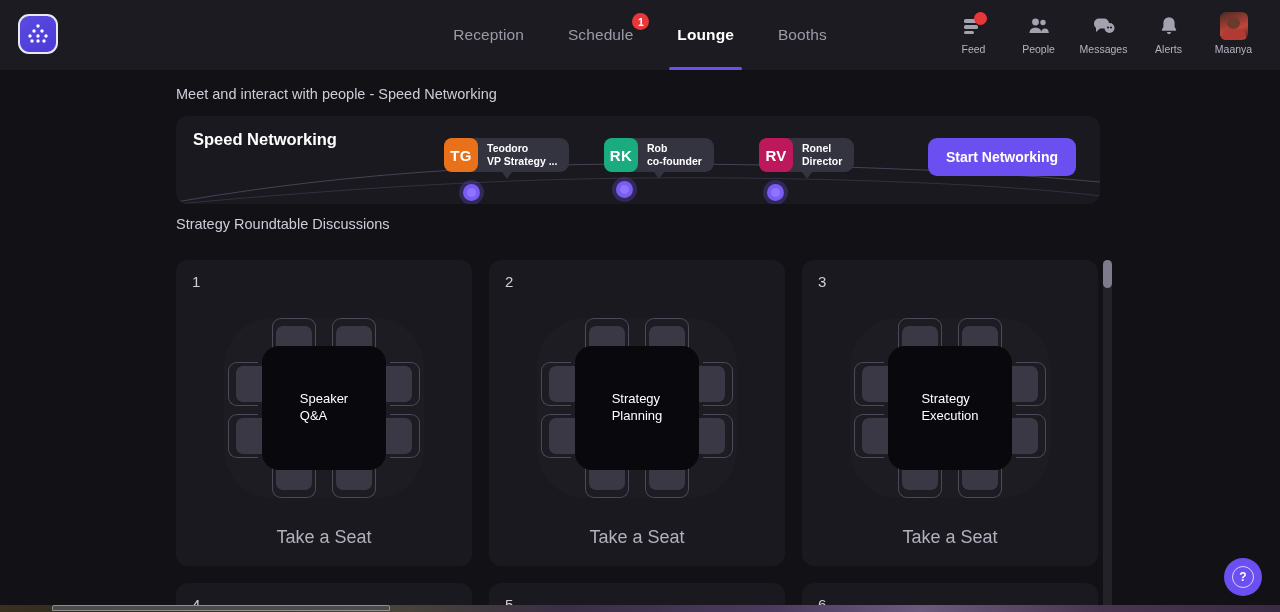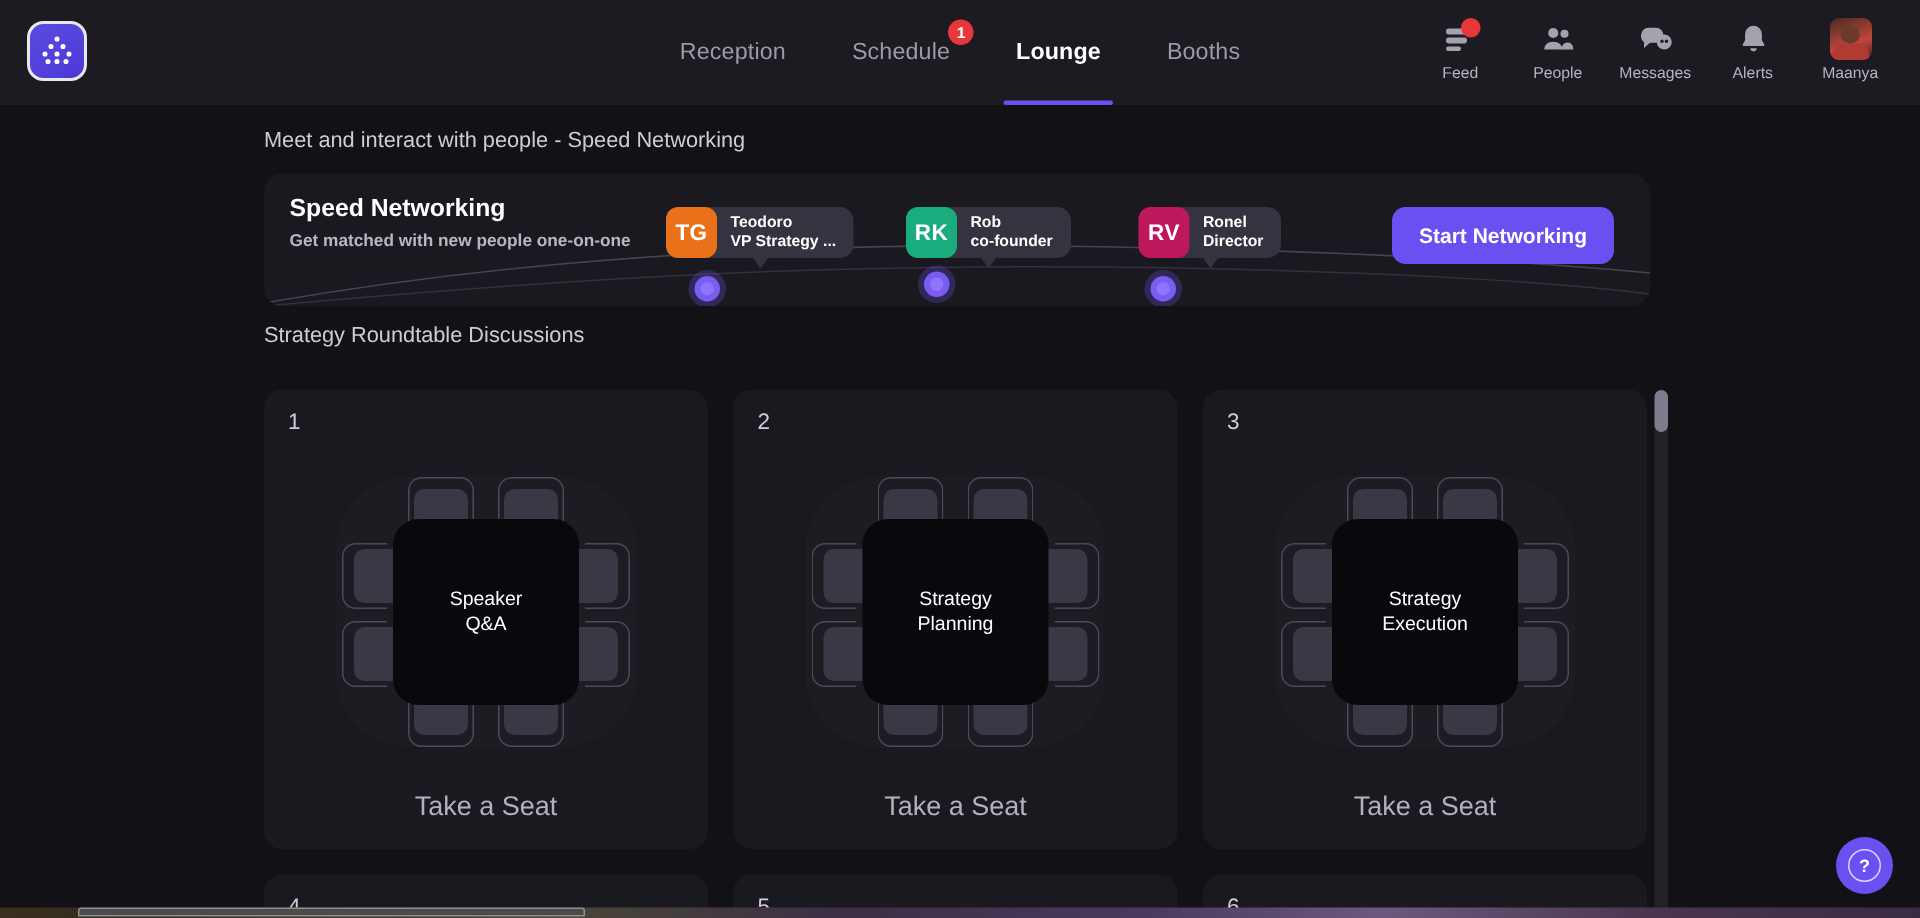--- a/index.html
+++ b/index.html
@@ -155,21 +155,21 @@
   .seat.bottom { width: 36px; height: 42px; bottom: 18px; }
   .seat-back.bottom { width: 44px; height: 30px; bottom: 10px; border-top: none; border-radius: 0 0 9px 9px; }
   .seat.left { width: 42px; height: 36px; left: 20px; }
   .seat-back.left { width: 30px; height: 44px; left: 12px; border-right: none; border-radius: 9px 0 0 9px; }
   .seat.right { width: 42px; height: 36px; right: 20px; }
   .seat-back.right { width: 30px; height: 44px; right: 12px; border-left: none; border-radius: 0 9px 9px 0; }
 
   .table-top {
     position: absolute; left: 50%; top: 50%; margin-left: -62px; margin-top: -62px;
     width: 124px; height: 124px; background: #09080c; border-radius: 17px;
-    display: flex; align-items: center; justify-content: center; text-align: center;
+    display: flex; align-items: center; justify-content: center; text-align: left;
     color: #ffffff; font-size: 13px; line-height: 1.3; padding: 6px;
   }
   .take-seat {
     position: absolute; left: 0; right: 0; bottom: 18px; text-align: center;
     color: #b3b0bd; font-size: 18px; cursor: pointer;
   }
 
   
   .scrollbar {
     position: absolute; right: 168px; top: 190px; width: 9px; height: 352px;
@@ -307,21 +307,20 @@
 
     <div class="speed-card">
 
       <svg class="curve" width="924" height="88" viewBox="0 0 924 88">
         <path d="M0 86 C 160 58, 330 46, 520 48 C 700 50, 840 58, 924 66" stroke="#4e4a60" stroke-width="1.1" fill="none" opacity=".85"></path>
         <path d="M0 88 C 200 70, 360 60, 560 62 C 740 64, 860 72, 924 80" stroke="#3e3a4e" stroke-width="1" fill="none" opacity=".7"></path>
       </svg>
 
       <div class="speed-text">
         <div class="speed-title">Speed Networking</div>
-        <div class="speed-sub">Get matched with new people one-on-one</div>
       </div>
 
       <div class="person" id="p0" style="left:268px;">
         <div class="ava" id="p0a" style="background: rgb(232, 113, 26);">TG</div>
         <div class="who">
           <div class="nm">Teodoro</div>
           <div class="rl">VP Strategy ...</div>
         </div>
         <div class="pin-tail"></div>
       </div>

